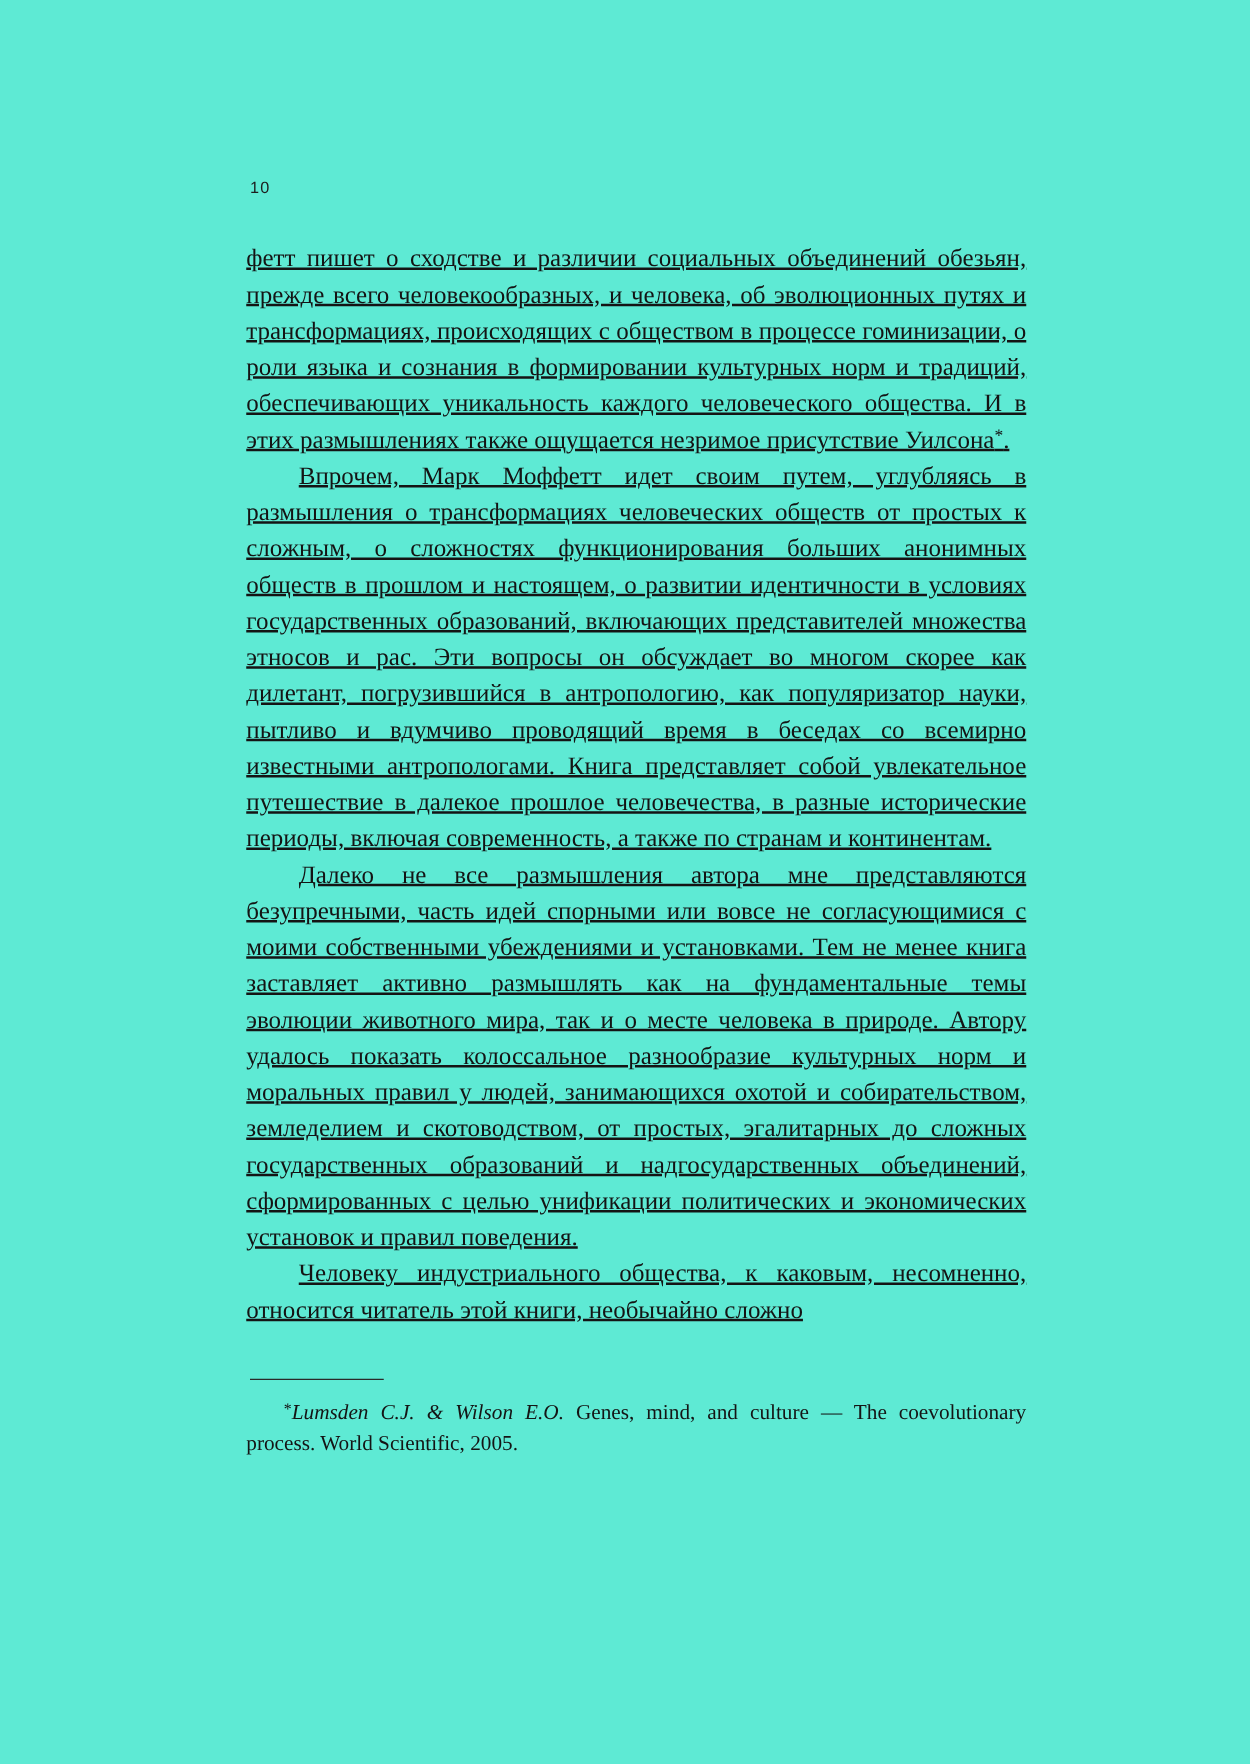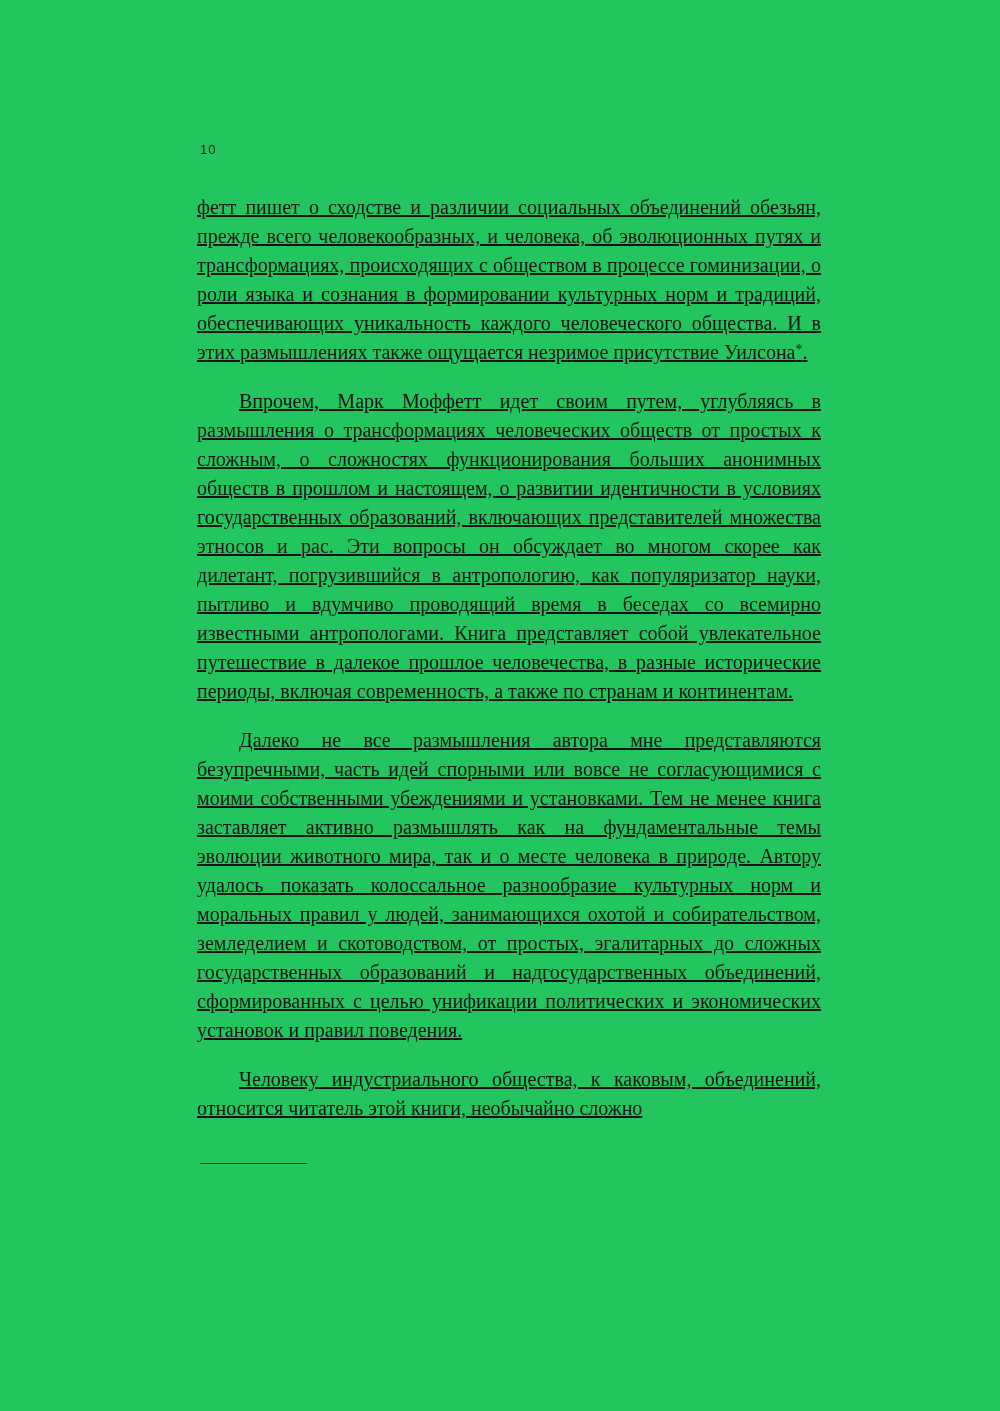--- a/index.html
+++ b/index.html
@@ -1,21 +1,21 @@
 <!DOCTYPE html>
 <html lang="ru"><head>
 <meta charset="utf-8">
 <style>
   * { margin:0; padding:0; box-sizing:border-box; }
   html, body { background:#ffffff; }
   .page {
     position:relative;
     width:1000px;
     height:1411px;
-    background:#22c55e;
+    background:#5eead4;
     font-family:"Liberation Serif", serif;
     color:#141414;
     overflow:hidden;
   }
   .content {
     position:absolute;
     left:197px;
     top:141px;
     width:624px;
   }
@@ -42,21 +42,21 @@
   }
   .body-text {
     font-size:20px;
     line-height:29px;
     text-align:justify;
     hyphens:auto;
     text-decoration:underline;
     -webkit-hyphens:auto;
   }
   .para { margin:0; }
-  .para.indent { text-indent:42px;margin-top:20px; }
+  .para.indent { text-indent:42px; }
   .fn-ref {
     font-size:0.7em;
     vertical-align:0.35em;
     line-height:0;
   }
   .footnote-block {
     margin-top:40px;
   }
   .footnote-rule {
     width:107px;
@@ -86,21 +86,22 @@
   <div class="content">
 
     <div class="running-head">
       <span class="page-number">10</span>
     </div>
 
     <div class="body-text">
       <p class="para"><span>фетт пишет о сходстве и различии социальных объединений обезьян, прежде всего человекообразных, и человека, об эволюционных путях и трансформациях, происходящих с обществом в процессе гоминизации, о роли языка и сознания в формировании культурных норм и традиций, обеспечивающих уникальность каждого человеческого общества. И в этих размышлениях также ощущается незримое присутствие Уилсона</span><sup class="fn-ref">*</sup><span>.</span></p>
       <p class="para indent">Впрочем, Марк Моффетт идет своим путем, углубляясь в размышления о трансформациях человеческих обществ от простых к сложным, о сложностях функционирования больших анонимных обществ в прошлом и настоящем, о развитии идентичности в условиях государственных образований, включающих представителей множества этносов и рас. Эти вопросы он обсуждает во многом скорее как дилетант, погрузившийся в антропологию, как популяризатор науки, пытливо и вдумчиво проводящий время в беседах со всемирно известными антропологами. Книга представляет собой увлекательное путешествие в далекое прошлое человечества, в разные исторические периоды, включая современность, а также по странам и континентам.</p>
       <p class="para indent">Далеко не все размышления автора мне представляются безупречными, часть идей спорными или вовсе не согласующимися с моими собственными убеждениями и установками. Тем не менее книга заставляет активно размышлять как на фундаментальные темы эволюции животного мира, так и о месте человека в природе. Автору удалось показать колоссальное разнообразие культурных норм и моральных правил у людей, занимающихся охотой и собирательством, земледелием и скотоводством, от простых, эгалитарных до сложных государственных образований и надгосударственных объединений, сформированных с целью унификации политических и экономических установок и правил поведения.</p>
-      <p class="para indent">Человеку индустриального общества, к каковым, объединений, относится читатель этой книги, необычайно сложно</p>
+      <p class="para indent">Человеку индустриального общества, к каковым, несомненно, относится читатель этой книги, необычайно сложно</p>
     </div>
 
     <div class="footnote-block">
       <div class="footnote-rule"></div>
+      <p class="footnote"><sup class="fn-marker">*</sup><i>Lumsden C.J. &amp; Wilson E.O.</i><span> Genes, mind, and culture — The coevolutionary process. World Scientific, 2005.</span></p>
     </div>
 
   </div>
 </div>
 
 </body></html>

